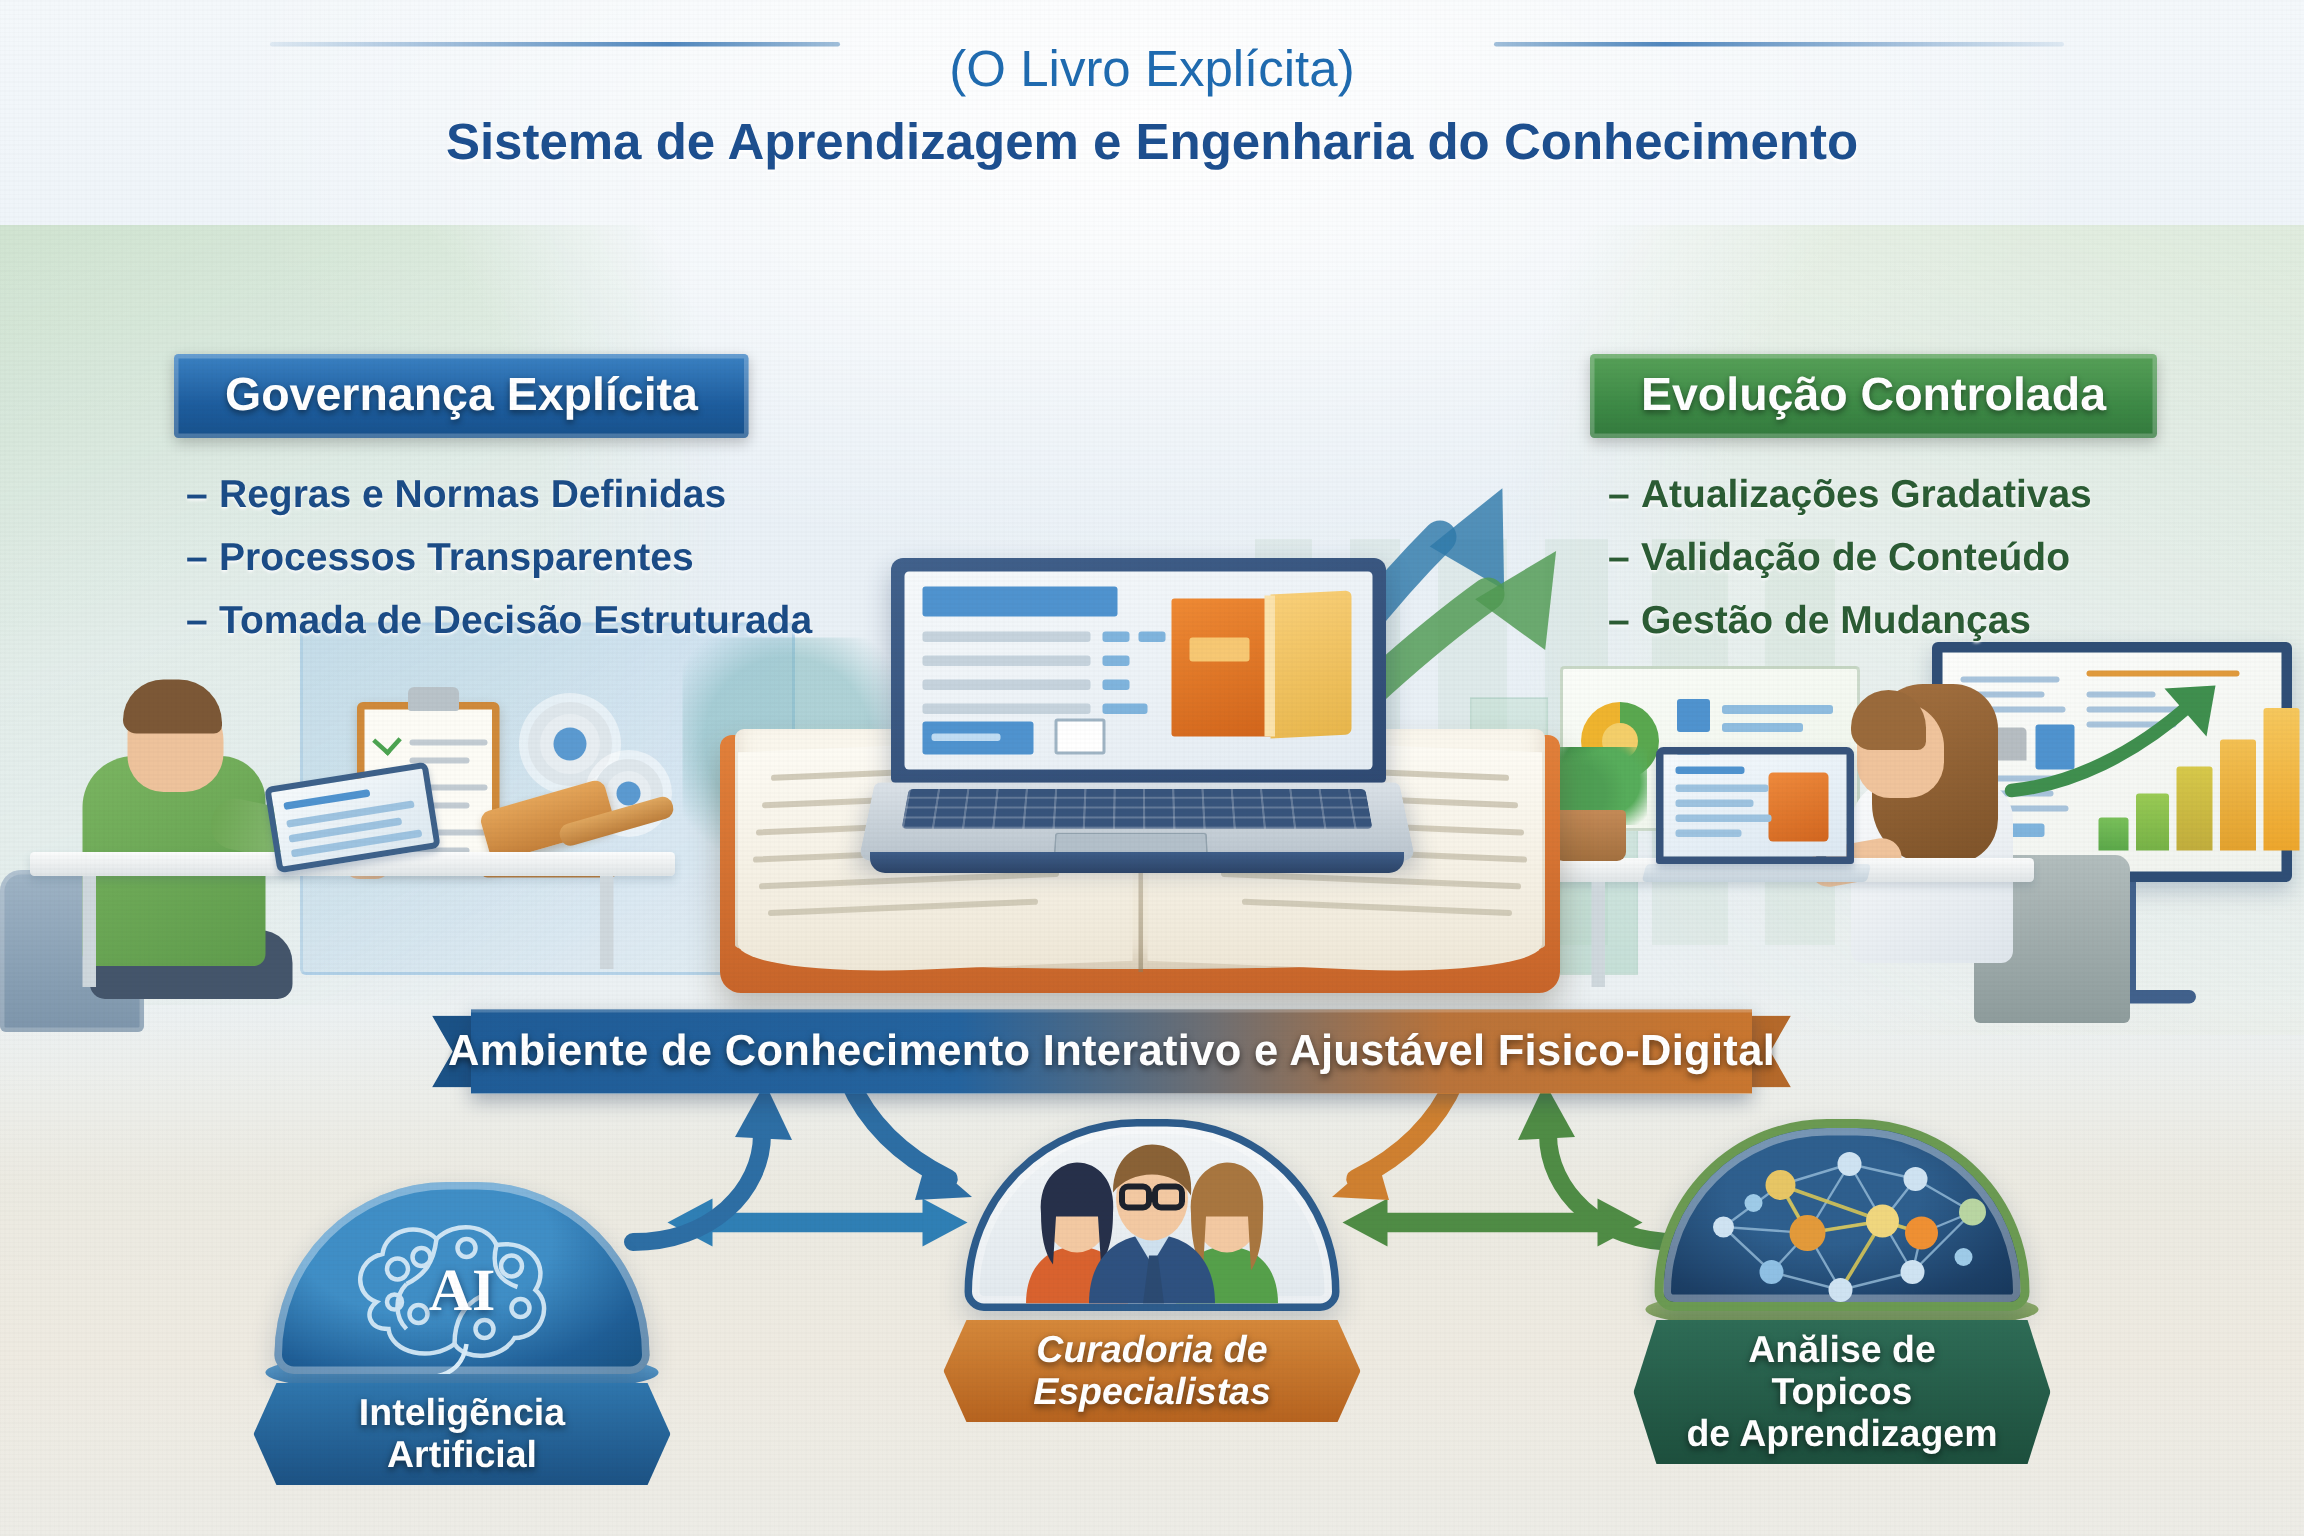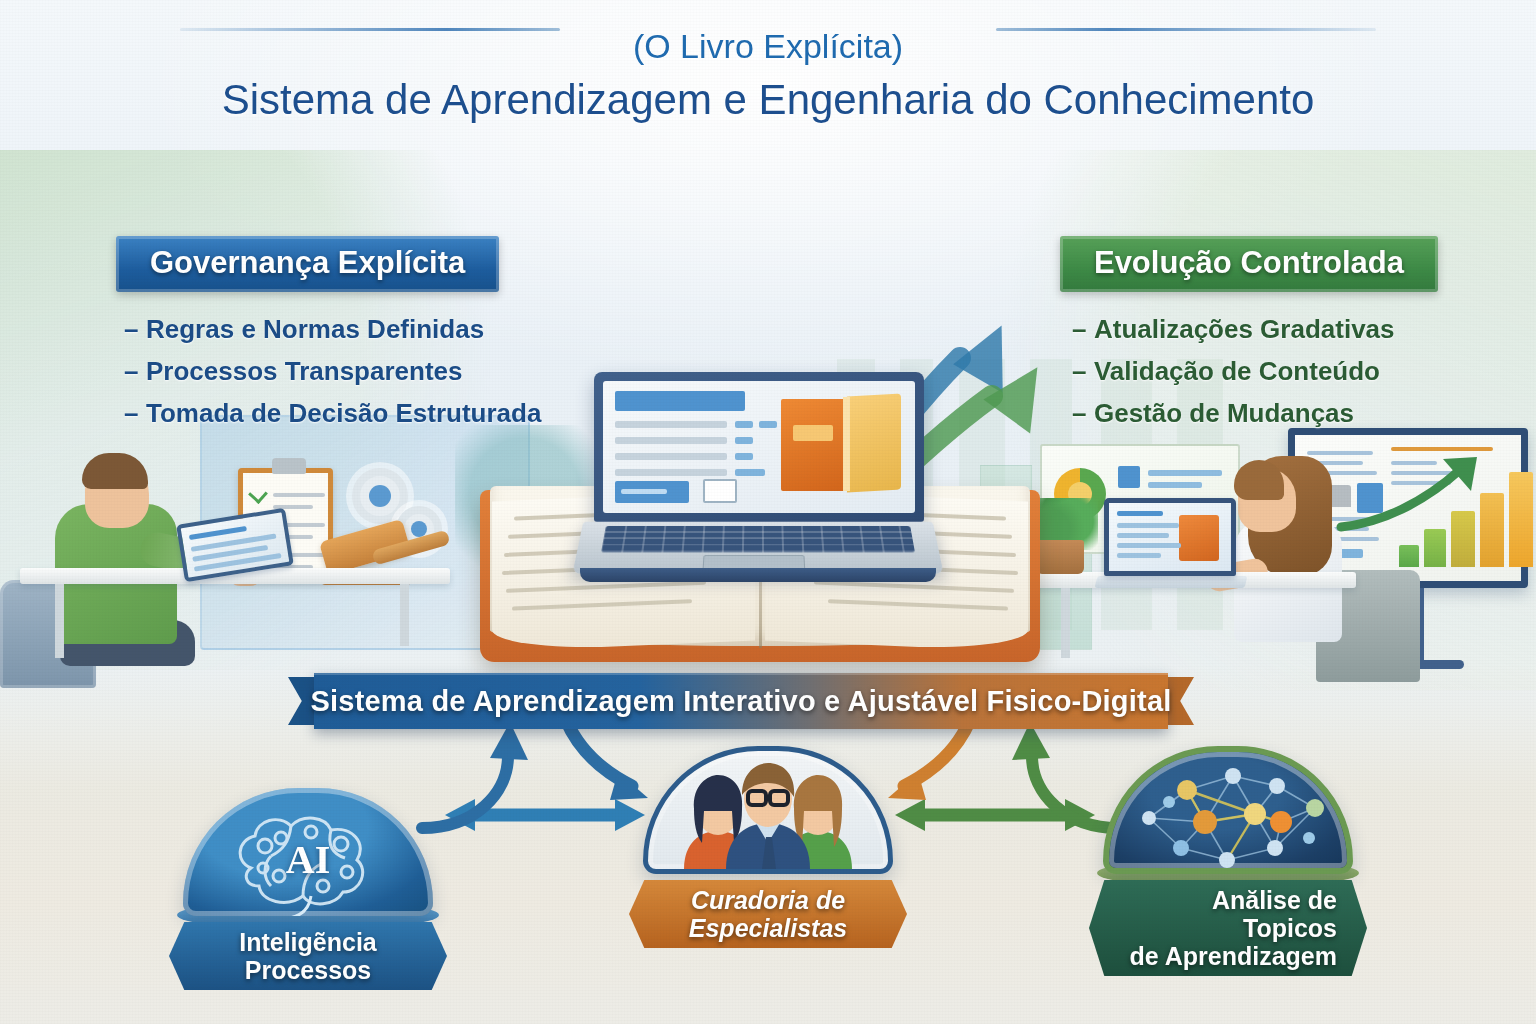--- a/index.html
+++ b/index.html
@@ -94,21 +94,21 @@
   #divider .ln.l{ left:180px; width:380px;
     background:linear-gradient(90deg, rgba(100,150,195,.15), #4f86bd 70%, rgba(100,150,195,.6)); }
   #divider .ln.r{ right:160px; width:380px;
     background:linear-gradient(270deg, rgba(100,150,195,.15), #4f86bd 70%, rgba(100,150,195,.6)); }
   #subtitle{
     position:relative; font-size:34px; color:#1f6bb0; margin-top:-34px;
     display:inline-block; padding:0 22px;
     text-shadow:0 1px 2px rgba(255,255,255,.95);
   }
   #tagline{
-    margin-top:10px; font-size:42px; font-weight:normal; color:#1d4f8f;
+    margin-top:10px; font-size:34px; font-weight:bold; color:#1d4f8f;
     text-shadow:0 2px 3px rgba(255,255,255,.9), 0 1px 0 rgba(255,255,255,.8);
   }
 
   
   .panel{ position:absolute; z-index:22; }
   .panel-head{
     display:inline-block; padding:9px 34px 11px; border-radius:3px;
     font-size:31px; font-weight:bold; color:#fff;
     text-shadow:0 2px 4px rgba(0,0,0,.45);
     box-shadow:0 3px 9px rgba(0,0,0,.22), inset 0 0 0 3px rgba(255,255,255,.22);
@@ -351,21 +351,21 @@
   #node-exp{ left:628px; top:746px; }
   #node-exp .dome{ background:linear-gradient(180deg,#f2f5f7,#e2e9ee); border:5px solid #2d5c8c; }
   #node-exp .ribbon{ background:linear-gradient(180deg,#d5883a,#b6631f);
     clip-path:polygon(5.5% 0, 94.5% 0, 100% 50%, 94.5% 100%, 5.5% 100%, 0 50%);font-style:italic; }
 
   #node-kg{ left:1088px; top:746px; }
   #node-kg .dome{ background:radial-gradient(ellipse at 45% 35%, #2e5f8e 0 35%, #1c3f66 78%, #16365a 100%);
     border:6px solid #6b9a52; }
   #node-kg .dome-ring{ background:linear-gradient(180deg,#a6c07c,#6d8f4c); }
   #node-kg .ribbon{ background:linear-gradient(180deg,#2e6c56,#1d4f3d);
-    clip-path:polygon(5.5% 0, 94.5% 0, 100% 50%, 94.5% 100%, 5.5% 100%, 0 50%);text-align:right; }
+    clip-path:polygon(5.5% 0, 94.5% 0, 100% 50%, 94.5% 100%, 5.5% 100%, 0 50%); }
 
   .ai-text{
     position:absolute; left:0; right:0; top:48px; text-align:center;
     font-family:"Liberation Serif", serif; font-size:40px; font-weight:bold; color:#fff;
     text-shadow:0 2px 6px rgba(0,20,50,.6); z-index:3;
   }
   .brain{ position:absolute; left:50%; top:18px; transform:translateX(-50%); z-index:2; }
 
   
   .conn{ position:absolute; z-index:23; }
@@ -581,21 +581,21 @@
         <div id="trackpad"></div>
       </div>
       <div id="lipbar"></div>
     </div>
   </div>
 
   <div id="banner">
     <div class="tail l"></div>
     <div class="tail r"></div>
     <div class="body"></div>
-    <span>Sistema de Aprendizagem Interativo e Ajustável Fisico-Digital</span>
+    <span>Ambiente de Conhecimento Interativo e Ajustável Fisico-Digital</span>
   </div>
 
   <div class="conn" style="left:445px; top:795px; width:200px; height:40px;">
     <svg width="200" height="40" viewBox="0 0 200 40">
       <path d="M26,20 L174,20" stroke="#2f7fb5" stroke-width="13" stroke-linecap="butt"></path>
       <path d="M0,20 L30,4 L30,36 Z" fill="#2f7fb5"></path>
       <path d="M200,20 L170,4 L170,36 Z" fill="#2f7fb5"></path>
     </svg>
   </div>
 
@@ -653,21 +653,21 @@
             <circle cx="126" cy="38" r="7"></circle>
           <circle cx="132" cy="66" r="6"></circle>
             <circle cx="64" cy="70" r="6"></circle>
           <circle cx="48" cy="62" r="5"></circle>
             <circle cx="108" cy="80" r="6"></circle>
         </g>
         <path d="M96,90 C94,104 86,110 74,112" stroke="#d9ecf8" stroke-width="3" fill="none"></path>
       </svg>
       <div class="ai-text">AI</div>
     </div>
-    <div class="ribbon">Inteligẽncia Processos</div>
+    <div class="ribbon">Inteligẽncia Artificial</div>
   </div>
 
   <div class="node" id="node-exp">
     <div class="dome">
       <svg width="240" height="118" viewBox="0 0 240 118">
 
         <path d="M36,118 C36,92 52,80 70,80 C88,80 104,92 104,118 Z" fill="#d9622e"></path>
         <ellipse cx="70" cy="58" rx="22" ry="26" fill="#f3c9a2"></ellipse>
         <path d="M46,58 C44,34 60,24 70,24 C84,24 96,36 94,58 C94,76 90,86 86,92 L84,60 L56,60 L54,92 C48,84 46,72 46,58 Z" fill="#26304a"></path>
 

